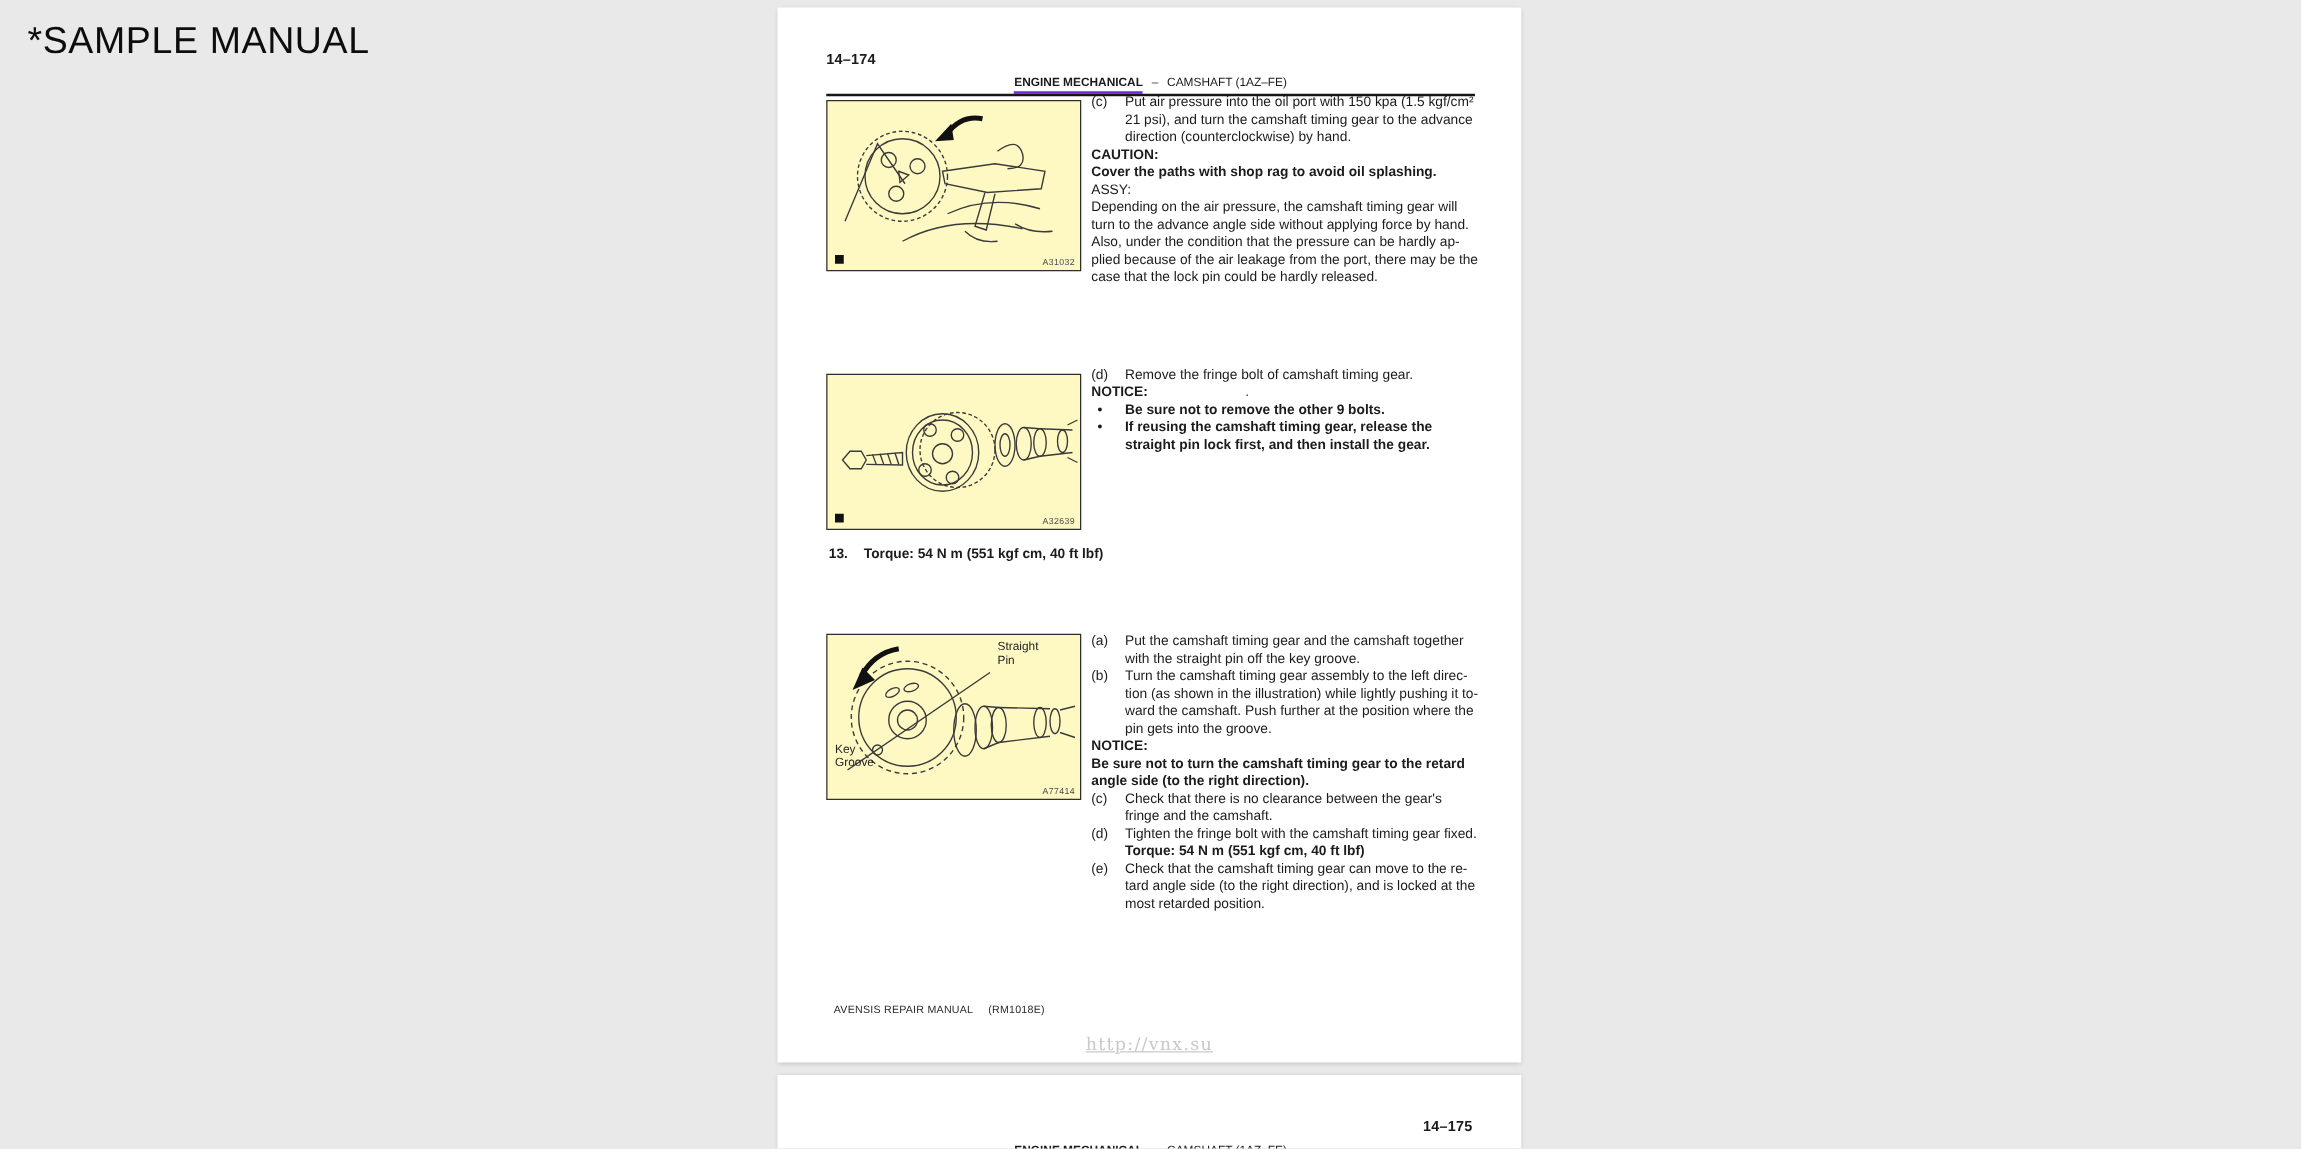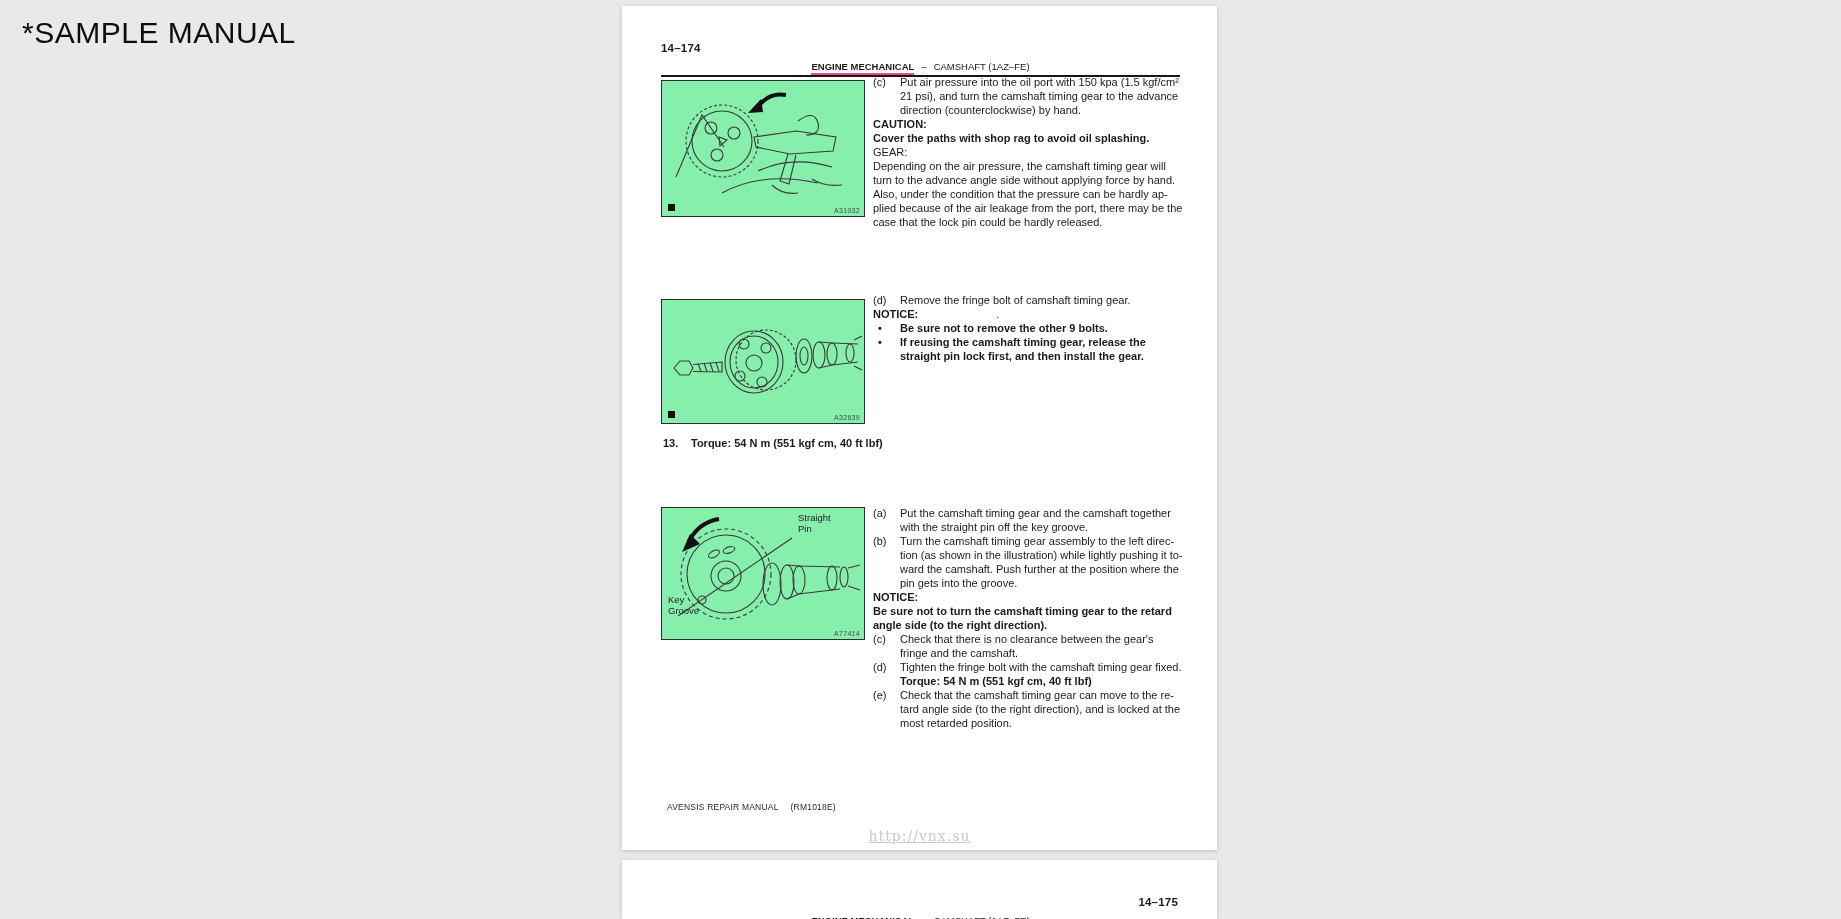--- a/index.html
+++ b/index.html
@@ -22,27 +22,27 @@
   .page2 { top:860px; height:59px; overflow:hidden; }
 
   .pageno { position:absolute; font-size:11.5px; font-weight:bold; letter-spacing:.2px; }
   .p1-no { left:39px; top:36px; }
   .p2-no { right:39px; top:36px; }
 
   .hdr-row {
     position:absolute; left:39px; width:519px; top:55px;
     text-align:center; font-size:9.5px; white-space:nowrap;
   }
-  .hdr-section { font-weight:bold; border-bottom:2px solid #ec4899; padding-bottom:1px; }
+  .hdr-section { font-weight:bold; border-bottom:2px solid #6d28d9; padding-bottom:1px; }
   .hdr-dash { padding:0 7px; color:#333; }
   .hdr-rule { position:absolute; left:39px; width:519px; height:2px; background:#161616; }
   .p1-rule { top:69px; }
 
   .fig {
-    position:absolute; left:39px; border:1.5px solid #2e2e2e; background:#86efac;
+    position:absolute; left:39px; border:1.5px solid #2e2e2e; background:#fef9c3;
   }
   .fig svg { display:block; }
   .fig-id {
     position:absolute; right:4px; bottom:2px; font-size:7px; color:#4a4a4a; letter-spacing:.3px;
   }
   .fig-marker { position:absolute; left:6px; bottom:5px; width:7px; height:7px; background:#111; }
   .fig-label {
     position:absolute; font-size:9.5px; color:#222; line-height:11px; white-space:pre-line;
   }
 
@@ -112,21 +112,21 @@
 
   <div class="txtcol" style="top:69px;">
     <div class="step-row">
       <span class="step-label">(c)</span>
       <span class="step-text ml">Put air pressure into the oil port with 150 kpa (1.5 kgf/cm²
 21 psi), and turn the camshaft timing gear to the advance
 direction (counterclockwise) by hand.</span>
     </div>
     <div class="b">CAUTION:</div>
     <div class="b ml">Cover the paths with shop rag to avoid oil splashing.</div>
-    <div>GEAR:</div>
+    <div>ASSY:</div>
     <div class="ml">Depending on the air pressure, the camshaft timing gear will
 turn to the advance angle side without applying force by hand.
 Also, under the condition that the pressure can be hardly ap-
 plied because of the air leakage from the port, there may be the
 case that the lock pin could be hardly released.</div>
   </div>
 
   <div class="txtcol" style="top:287px;">
     <div class="step-row">
       <span class="step-label">(d)</span>

